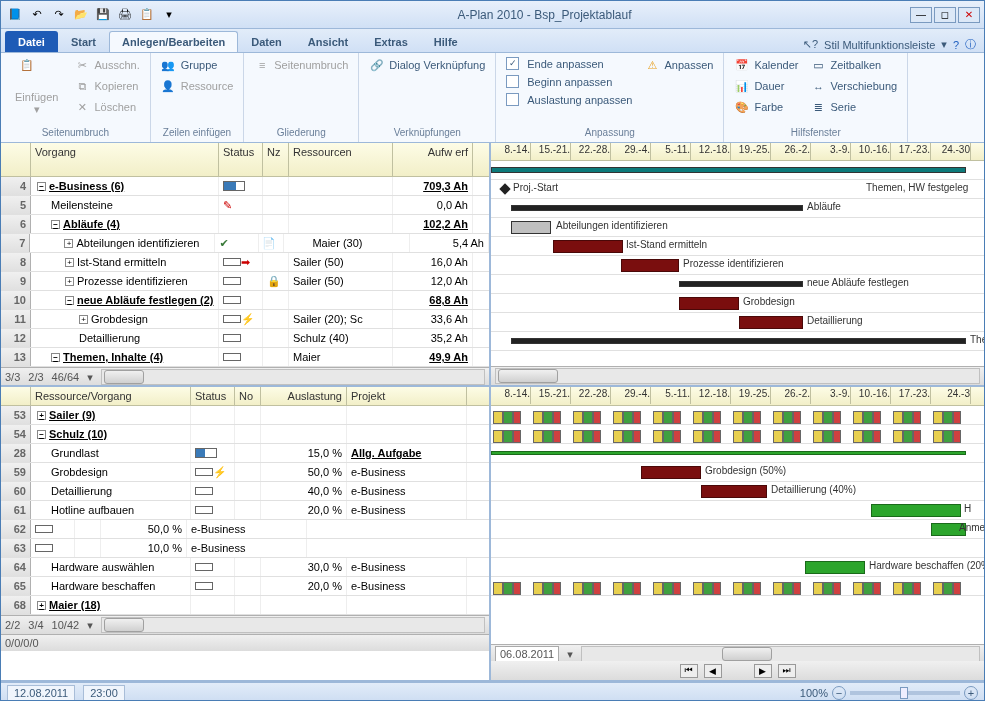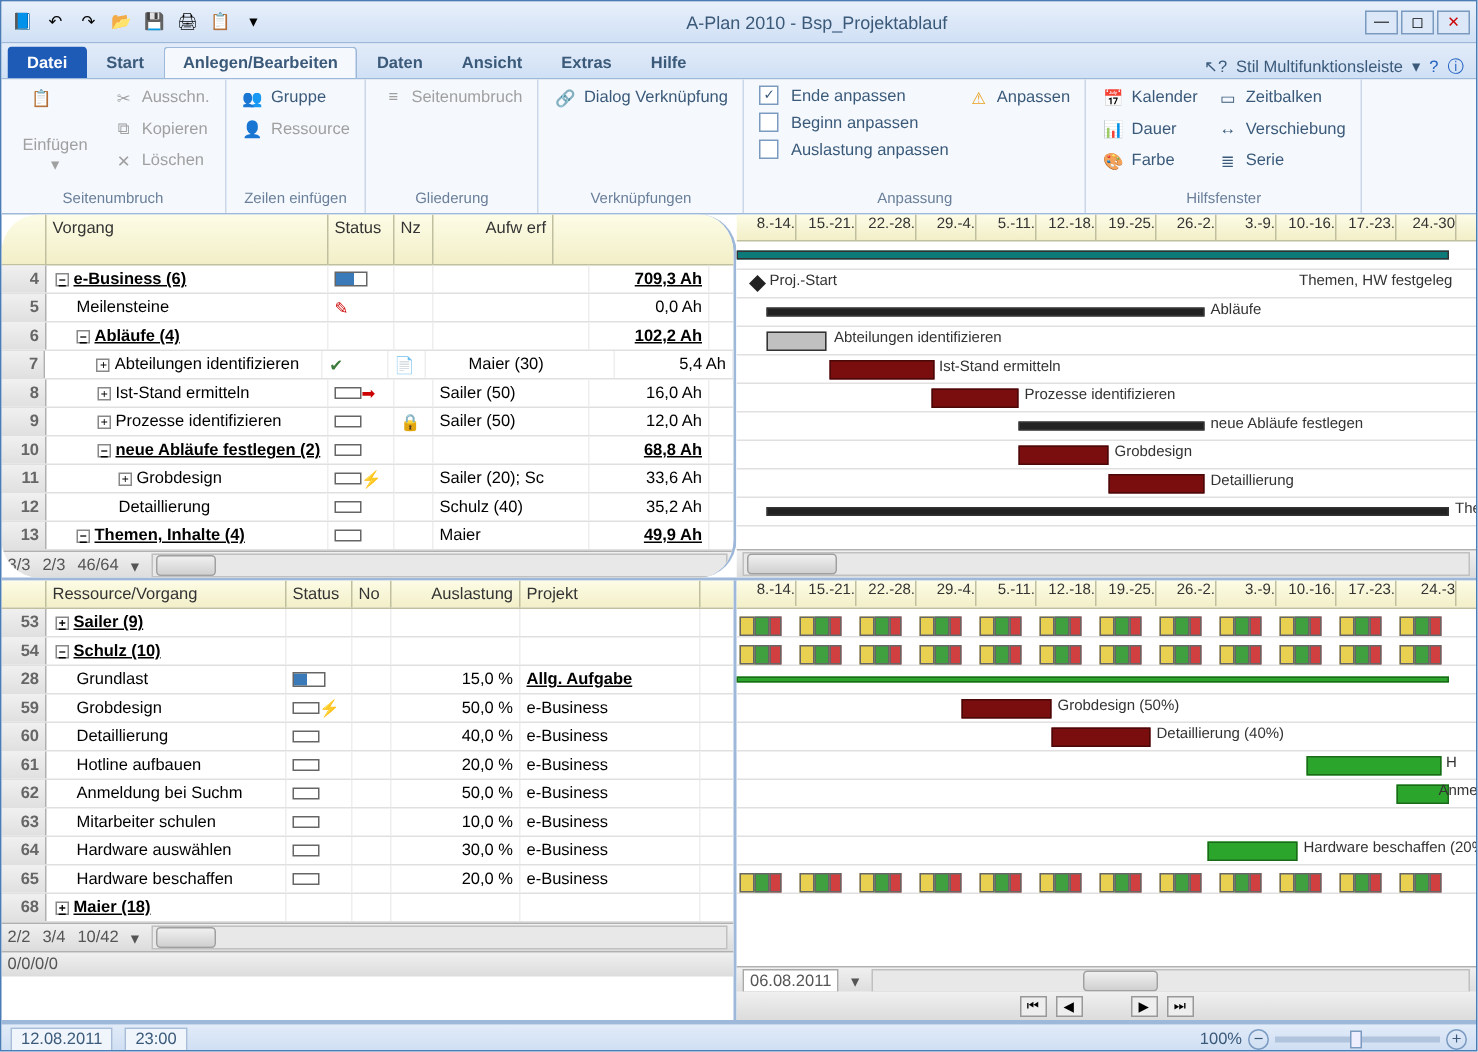--- a/index.html
+++ b/index.html
@@ -224,26 +224,27 @@
           </div>
       </div>
     </div>
     <div class="rgroup-label">Hilfsfenster</div>
   </div>
 </div>
 
 <div class="split">
 
   <div class="pane" style="height:244px;">
-    <div class="pane-left" style="width:490px;border-radius:25px;">
+    <div class="pane-left" style="width:490px;">
       <div class="colheads" style="height:34px;">
         <div class="ch" style="width:30px;"></div>
         <div class="ch" style="width:188px;">Vorgang</div>
         <div class="ch" style="width:44px;">Status</div>
         <div class="ch" style="width:26px;">Nz</div>
+        <div class="ch" style="width:104px;">Ressourcen</div>
         <div class="ch" style="width:80px;text-align:right;">Aufw erf</div>
       </div>
       <div class="rows" id="top-rows">
           <div class="row">
             <div class="rownum">4</div>
   <div class="cell bold" style="width:188px;padding-left:6px;"><span class="tree-ico">−</span>e-Business (6)</div>
   <div class="cell" style="width:44px;">
               <span style="display:inline-block;width:22px;height:10px;background:linear-gradient(90deg,#3a7ab8 60%,#fff 60%);border:1px solid #666;"></span>
             </div>
   <div class="cell" style="width:26px;"></div>
@@ -483,31 +484,29 @@
   <div class="cell " style="width:160px;padding-left:20px;">Hotline aufbauen</div>
   <div class="cell" style="width:44px;">
               <span style="display:inline-block;width:18px;height:8px;border:1px solid #666;"></span>
             </div>
   <div class="cell" style="width:26px;"></div>
   <div class="cell right" style="width:86px;">20,0 %</div>
   <div class="cell " style="width:120px;">e-Business</div>
           </div>
           <div class="row">
             <div class="rownum">62</div>
-  <div class="cell " style="width:160px;padding-left:20px;">Anmeldung bei Suchm</div>
   <div class="cell" style="width:44px;">
               <span style="display:inline-block;width:18px;height:8px;border:1px solid #666;"></span>
             </div>
   <div class="cell" style="width:26px;"></div>
   <div class="cell right" style="width:86px;">50,0 %</div>
   <div class="cell " style="width:120px;">e-Business</div>
           </div>
           <div class="row">
             <div class="rownum">63</div>
-  <div class="cell " style="width:160px;padding-left:20px;">Mitarbeiter schulen</div>
   <div class="cell" style="width:44px;">
               <span style="display:inline-block;width:18px;height:8px;border:1px solid #666;"></span>
             </div>
   <div class="cell" style="width:26px;"></div>
   <div class="cell right" style="width:86px;">10,0 %</div>
   <div class="cell " style="width:120px;">e-Business</div>
           </div>
           <div class="row">
             <div class="rownum">64</div>
   <div class="cell " style="width:160px;padding-left:20px;">Hardware auswählen</div>

